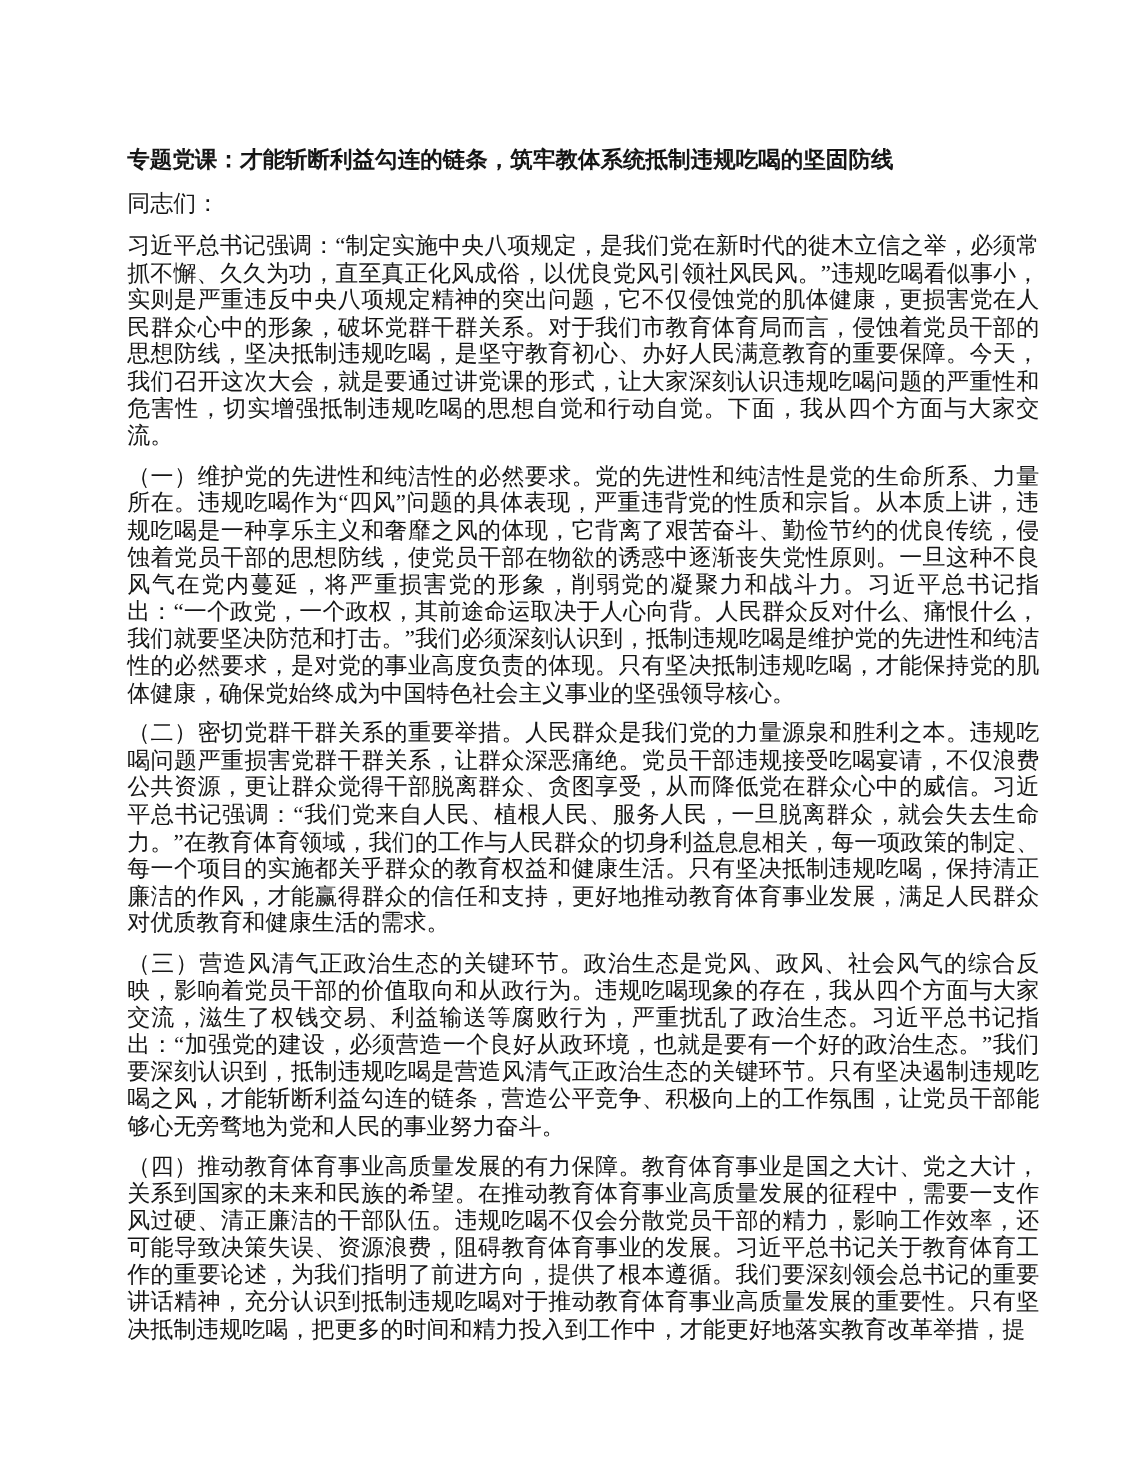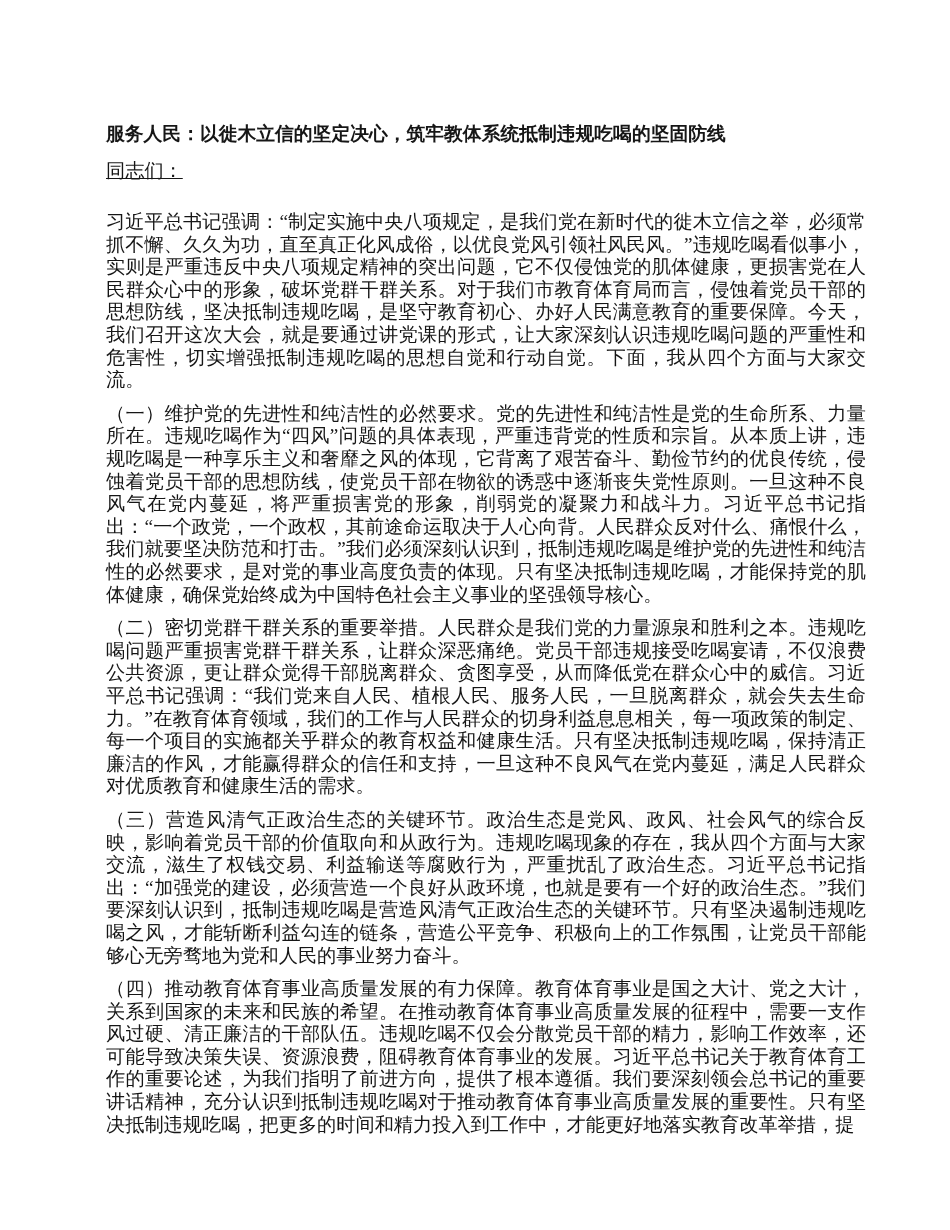--- a/index.html
+++ b/index.html
@@ -31,41 +31,40 @@
   .block {
     font-size: 19.2px;
     font-weight: normal;
     line-height: 22.6px;
     margin: 0 0 11px 0;
     text-align: justify;
     text-justify: inter-ideograph;
     word-break: break-all;
   }
   .salutation {
-    margin-bottom: 29px;
-    text-decoration: underline;
+    margin-bottom: 13px;
   }
   .section-heading {
     margin-top: 0;
     margin-bottom: 11px;
   }
 </style>
 </head>
 <body>
 
 <div class="page">
 
-  <h1 class="doc-title">服务人民：以徙木立信的坚定决心，筑牢教体系统抵制违规吃喝的坚固防线</h1>
+  <h1 class="doc-title">专题党课：才能斩断利益勾连的链条，筑牢教体系统抵制违规吃喝的坚固防线</h1>
 
   <p class="block salutation">同志们：</p>
 
   <p class="block">习近平总书记强调：“制定实施中央八项规定，是我们党在新时代的徙木立信之举，必须常抓不懈、久久为功，直至真正化风成俗，以优良党风引领社风民风。”违规吃喝看似事小，实则是严重违反中央八项规定精神的突出问题，它不仅侵蚀党的肌体健康，更损害党在人民群众心中的形象，破坏党群干群关系。对于我们市教育体育局而言，侵蚀着党员干部的思想防线，坚决抵制违规吃喝，是坚守教育初心、办好人民满意教育的重要保障。今天，我们召开这次大会，就是要通过讲党课的形式，让大家深刻认识违规吃喝问题的严重性和危害性，切实增强抵制违规吃喝的思想自觉和行动自觉。下面，我从四个方面与大家交流。</p>
 
 
   <p class="block">（一）维护党的先进性和纯洁性的必然要求。党的先进性和纯洁性是党的生命所系、力量所在。违规吃喝作为“四风”问题的具体表现，严重违背党的性质和宗旨。从本质上讲，违规吃喝是一种享乐主义和奢靡之风的体现，它背离了艰苦奋斗、勤俭节约的优良传统，侵蚀着党员干部的思想防线，使党员干部在物欲的诱惑中逐渐丧失党性原则。一旦这种不良风气在党内蔓延，将严重损害党的形象，削弱党的凝聚力和战斗力。习近平总书记指出：“一个政党，一个政权，其前途命运取决于人心向背。人民群众反对什么、痛恨什么，我们就要坚决防范和打击。”我们必须深刻认识到，抵制违规吃喝是维护党的先进性和纯洁性的必然要求，是对党的事业高度负责的体现。只有坚决抵制违规吃喝，才能保持党的肌体健康，确保党始终成为中国特色社会主义事业的坚强领导核心。</p>
 
-  <p class="block">（二）密切党群干群关系的重要举措。人民群众是我们党的力量源泉和胜利之本。违规吃喝问题严重损害党群干群关系，让群众深恶痛绝。党员干部违规接受吃喝宴请，不仅浪费公共资源，更让群众觉得干部脱离群众、贪图享受，从而降低党在群众心中的威信。习近平总书记强调：“我们党来自人民、植根人民、服务人民，一旦脱离群众，就会失去生命力。”在教育体育领域，我们的工作与人民群众的切身利益息息相关，每一项政策的制定、每一个项目的实施都关乎群众的教育权益和健康生活。只有坚决抵制违规吃喝，保持清正廉洁的作风，才能赢得群众的信任和支持，一旦这种不良风气在党内蔓延，满足人民群众对优质教育和健康生活的需求。</p>
+  <p class="block">（二）密切党群干群关系的重要举措。人民群众是我们党的力量源泉和胜利之本。违规吃喝问题严重损害党群干群关系，让群众深恶痛绝。党员干部违规接受吃喝宴请，不仅浪费公共资源，更让群众觉得干部脱离群众、贪图享受，从而降低党在群众心中的威信。习近平总书记强调：“我们党来自人民、植根人民、服务人民，一旦脱离群众，就会失去生命力。”在教育体育领域，我们的工作与人民群众的切身利益息息相关，每一项政策的制定、每一个项目的实施都关乎群众的教育权益和健康生活。只有坚决抵制违规吃喝，保持清正廉洁的作风，才能赢得群众的信任和支持，更好地推动教育体育事业发展，满足人民群众对优质教育和健康生活的需求。</p>
 
   <p class="block">（三）营造风清气正政治生态的关键环节。政治生态是党风、政风、社会风气的综合反映，影响着党员干部的价值取向和从政行为。违规吃喝现象的存在，我从四个方面与大家交流，滋生了权钱交易、利益输送等腐败行为，严重扰乱了政治生态。习近平总书记指出：“加强党的建设，必须营造一个良好从政环境，也就是要有一个好的政治生态。”我们要深刻认识到，抵制违规吃喝是营造风清气正政治生态的关键环节。只有坚决遏制违规吃喝之风，才能斩断利益勾连的链条，营造公平竞争、积极向上的工作氛围，让党员干部能够心无旁骛地为党和人民的事业努力奋斗。</p>
 
   <p class="block">（四）推动教育体育事业高质量发展的有力保障。教育体育事业是国之大计、党之大计，关系到国家的未来和民族的希望。在推动教育体育事业高质量发展的征程中，需要一支作风过硬、清正廉洁的干部队伍。违规吃喝不仅会分散党员干部的精力，影响工作效率，还可能导致决策失误、资源浪费，阻碍教育体育事业的发展。习近平总书记关于教育体育工作的重要论述，为我们指明了前进方向，提供了根本遵循。我们要深刻领会总书记的重要讲话精神，充分认识到抵制违规吃喝对于推动教育体育事业高质量发展的重要性。只有坚决抵制违规吃喝，把更多的时间和精力投入到工作中，才能更好地落实教育改革举措，提</p>
 
 </div>
 
 </body></html>

